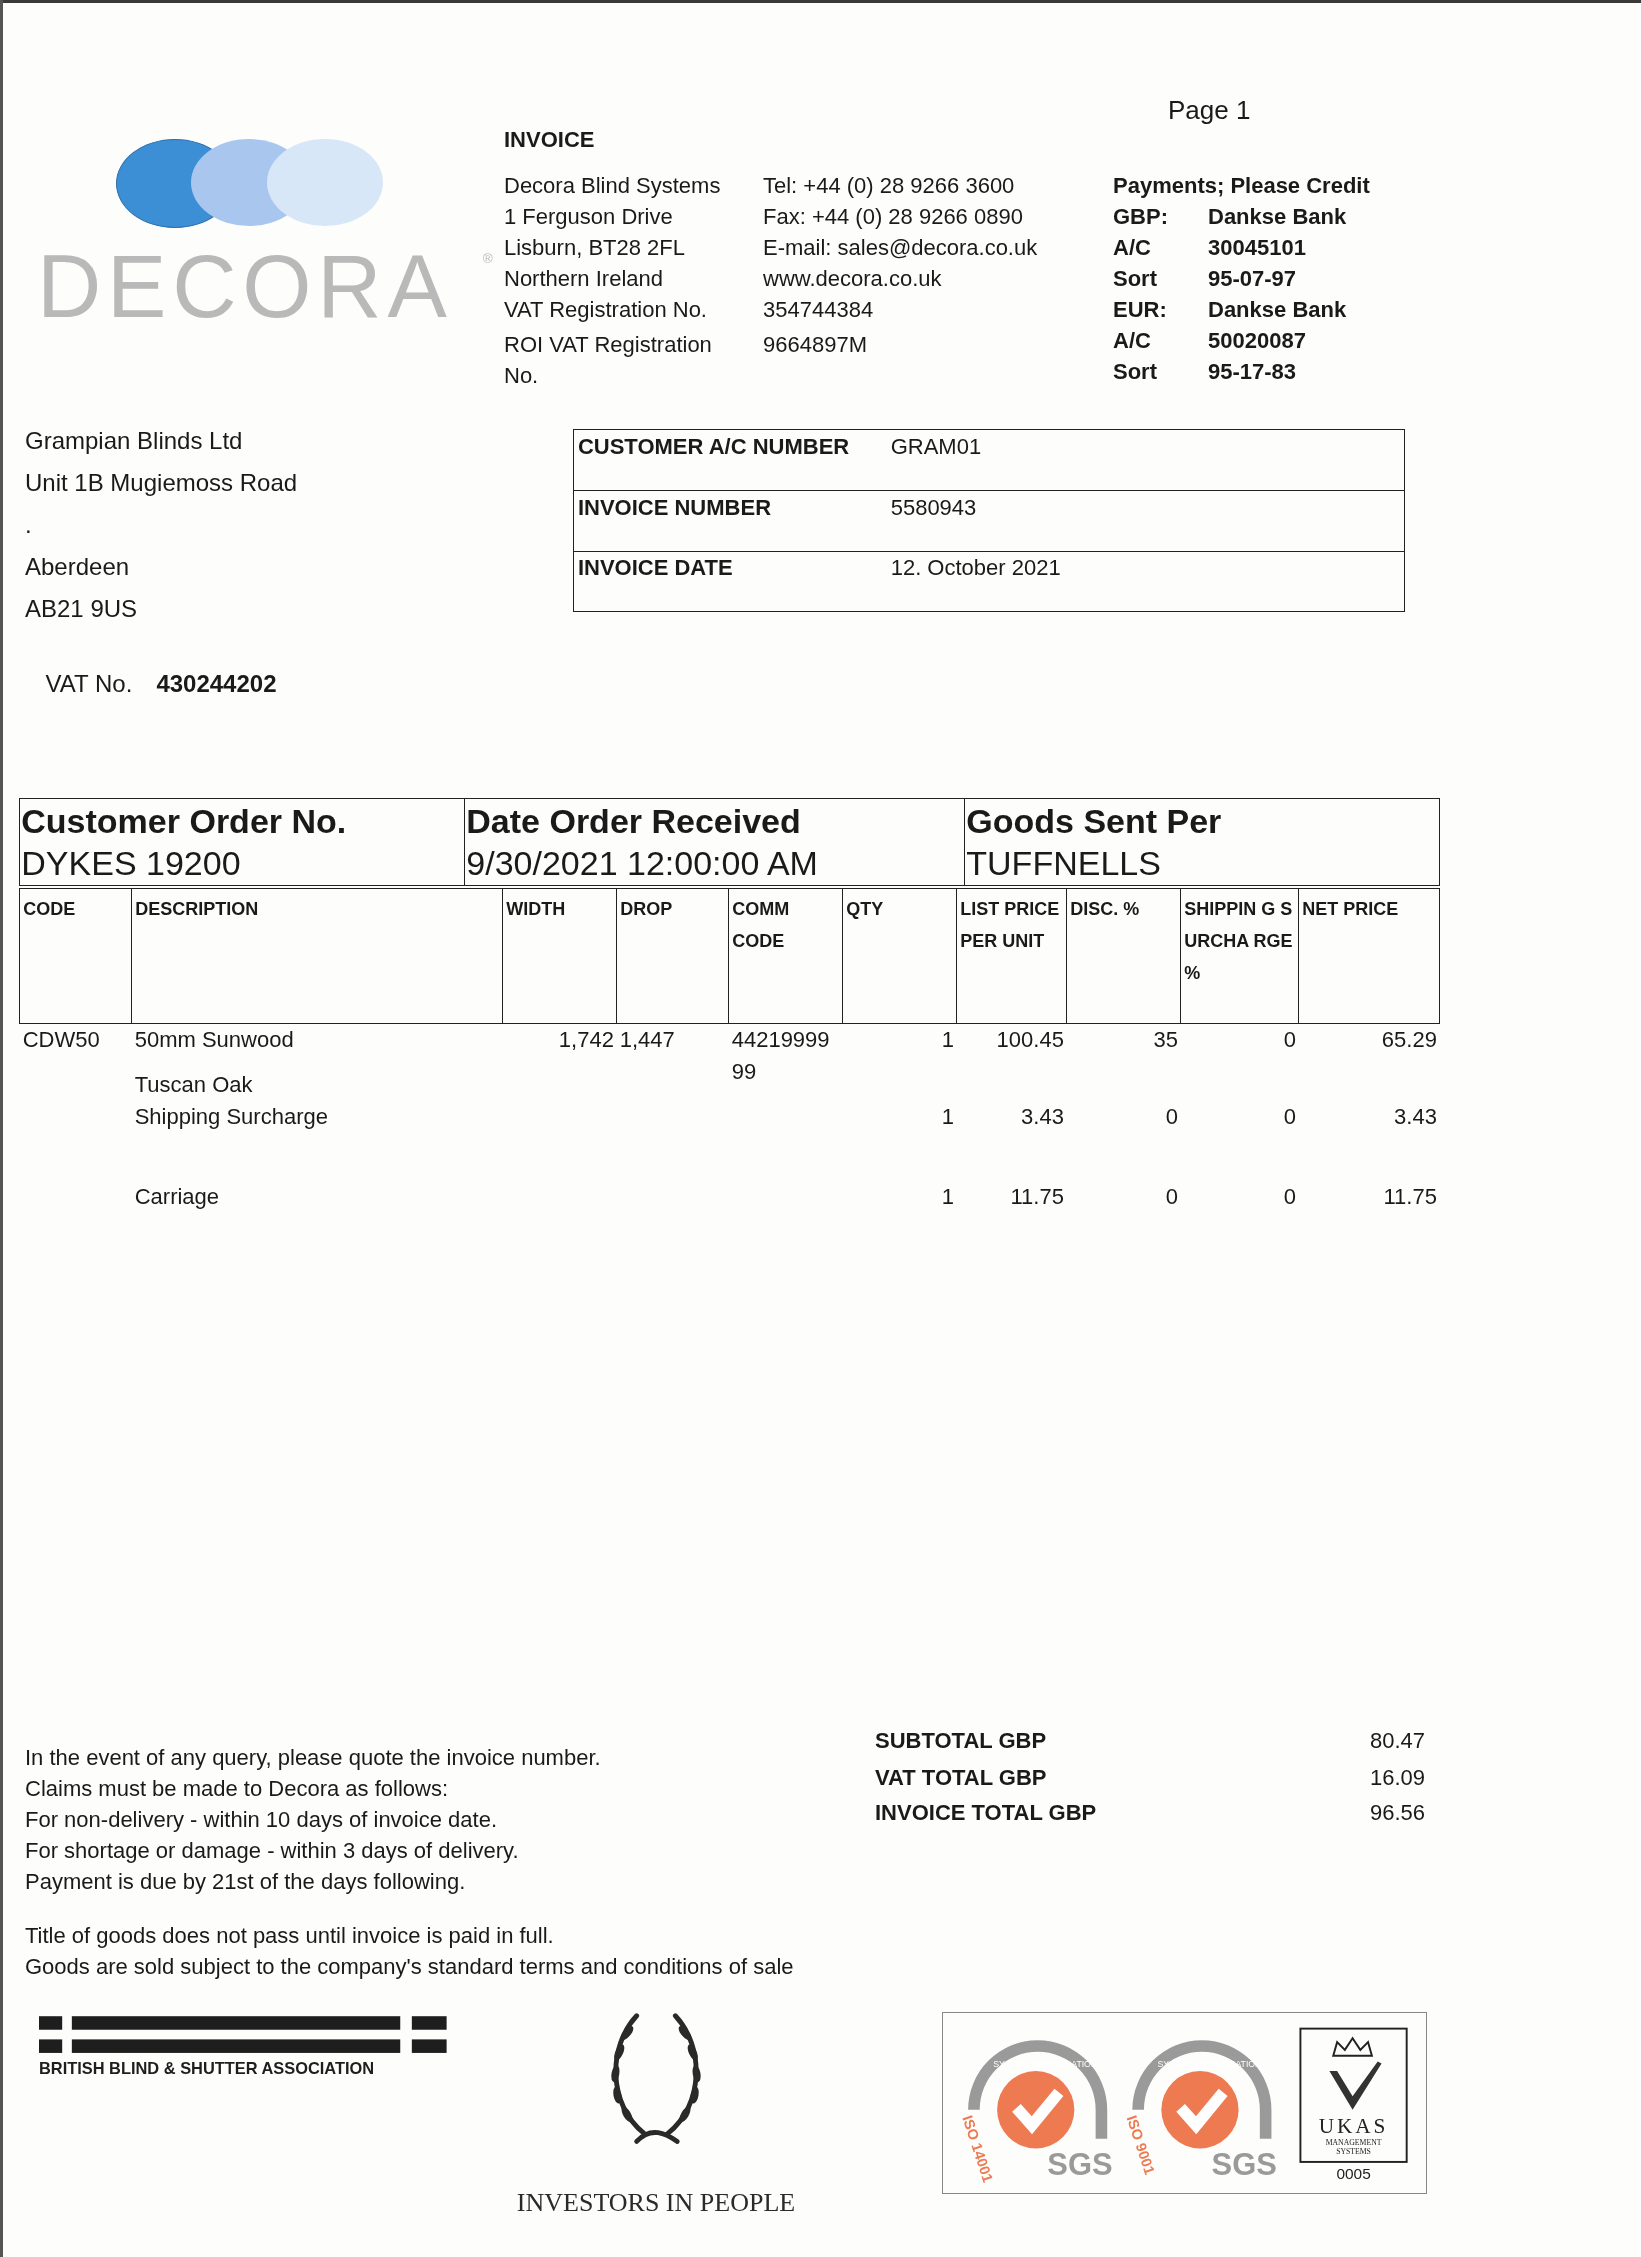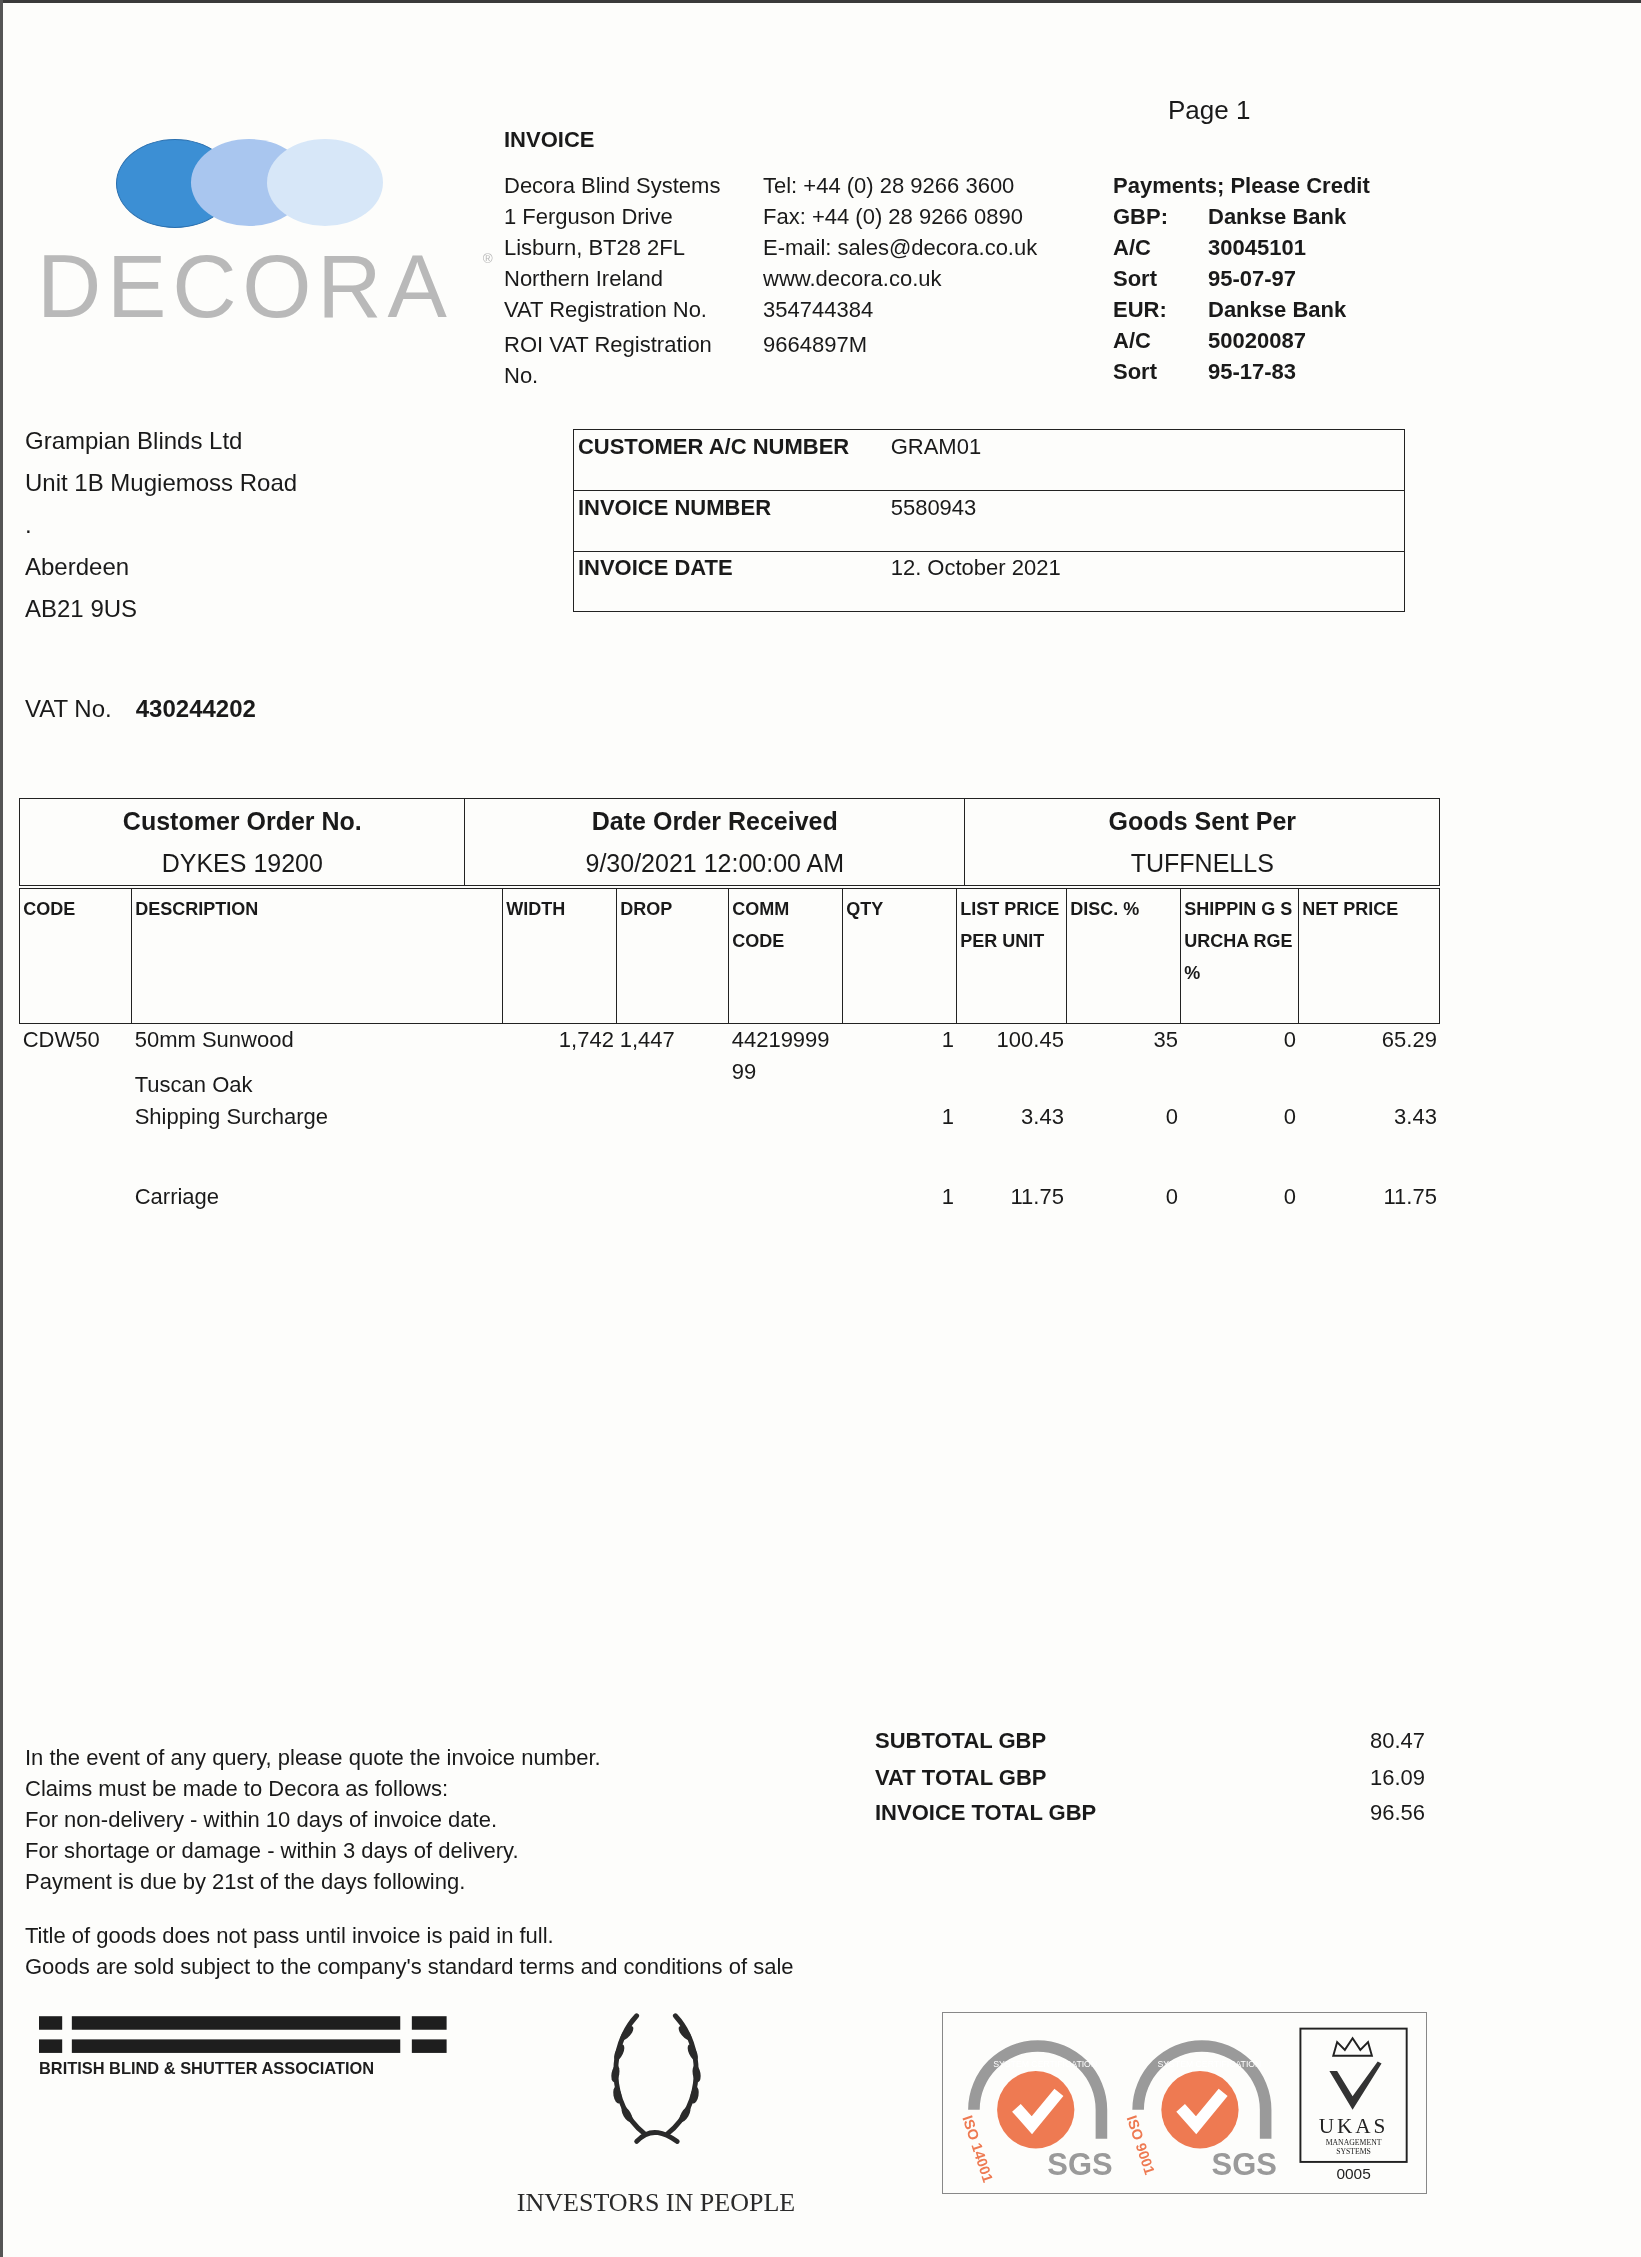--- a/index.html
+++ b/index.html
@@ -24,21 +24,21 @@
   
   #cust{left:25px;top:420px;font-size:24px;line-height:42px;}
   
   #infobox{left:573px;top:429px;width:832px;border:1.9px solid #222;border-collapse:collapse;}
   #infobox td{border-top:1.9px solid #222;height:52px;vertical-align:top;padding:3.9px 3.9px;font-size:22px;}
   #infobox tr:first-child td{border-top:none;}
   #infobox td.k{font-weight:bold;width:305px;}
   
   #order{left:19.3px;top:798px;width:1421px;}
   table.grid{border-collapse:collapse;width:100%;}
-  .hdr3 td{border:1.9px solid #222;text-align:center;font-size:25px;line-height:42px;}
+  .hdr3 td{border:1.9px solid #222;font-size:34px;line-height:42px;}
   .hdr3 td .lbl{font-weight:bold;}
   .colh td{border:1.9px solid #222;vertical-align:top;font-weight:bold;font-size:18px;line-height:32px;padding:3.9px 2.9px;height:126px;}
   .line td{font-size:22px;line-height:32px;vertical-align:top;padding:0 2.9px;}
   .num{text-align:right;}
   
   #terms{left:25px;top:1742px;font-size:22px;line-height:31px;}
   #totals{left:875px;top:1721px;width:550px;}
   .totrow{display:flex;justify-content:space-between;font-size:22px;line-height:39px;}
   .totrow .k{font-weight:bold;}
   
@@ -109,21 +109,21 @@
       <span>95-17-83</span>
     </div>
 </div>
 
 <div id="cust" class="abs">
   <div>Grampian Blinds Ltd</div>
   <div>Unit 1B Mugiemoss Road</div>
   <div>.</div>
   <div>Aberdeen</div>
   <div>AB21 9US</div>
-  <div style="margin-top:58px;">
+  <div style="margin-top:33px;text-align:center;">
     <span>VAT No.</span>
     <span class="b" style="margin-left:17.4px;">430244202</span>
   </div>
 </div>
 
 <table id="infobox" class="abs">
   <tbody>
       <tr>
         <td class="k">CUSTOMER A/C NUMBER</td>
         <td>GRAM01</td>

